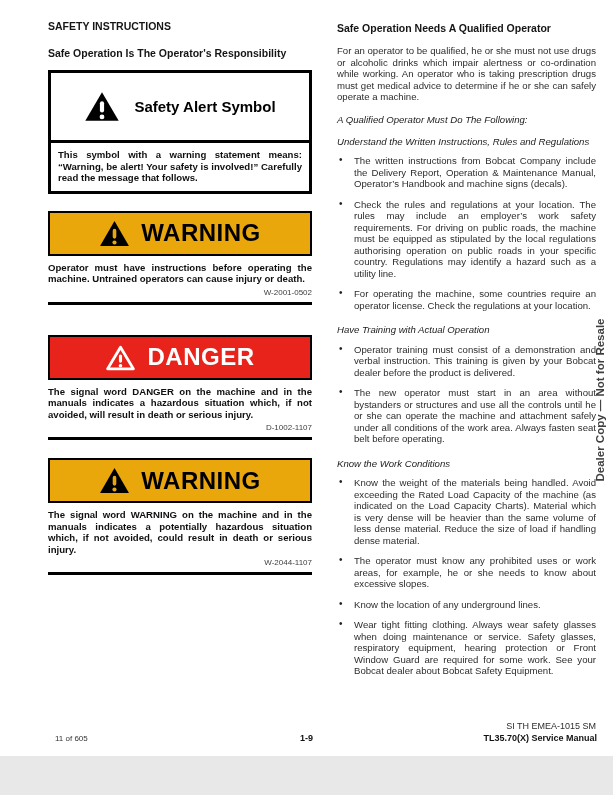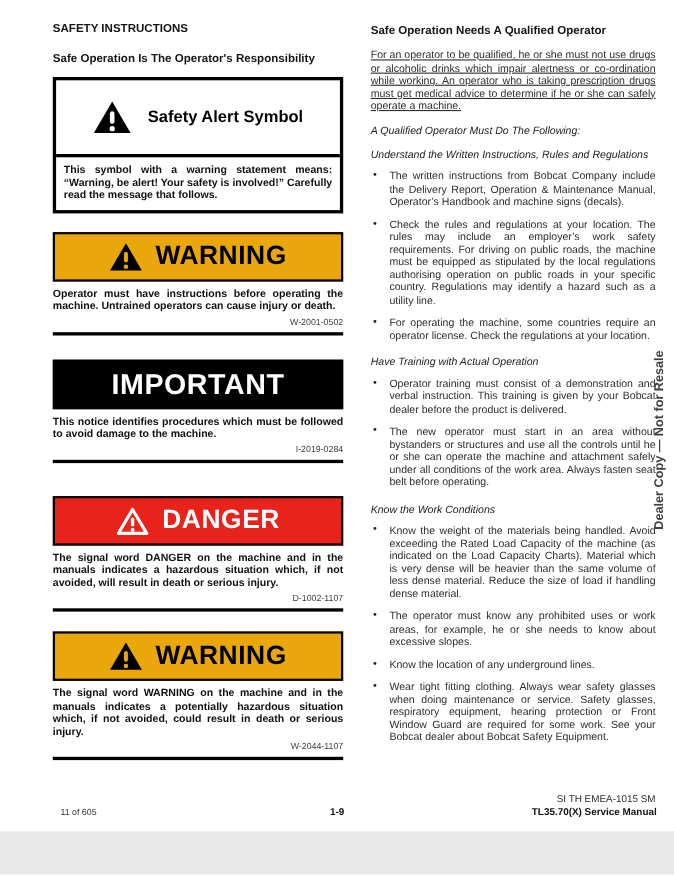--- a/index.html
+++ b/index.html
@@ -35,21 +35,21 @@
   .closing{margin-top:13px;font-size:9.6px;line-height:1.22;color:#2d2d2d;}
   .closing p{margin:0 0 8px 0;}
   
   .tri-icon{display:block;}
   .tri-icon .tri{fill:#000;}
   .tri-icon .excl{fill:#fff;}
   .banner.warning .tri{fill:#000;} .banner.warning .excl{fill:var(--warning-yellow,#E9A70B);}
   .banner.danger .tri{fill:none;stroke:#fff;stroke-width:11;stroke-linejoin:round;}
   .banner.danger .excl{fill:#fff;}
   
-  .intro{font-size:9.6px;line-height:1.2;margin:0 0 11px 0;text-decoration:underline;}
+  .intro{font-size:9.6px;line-height:1.2;margin:0 0 11px 0;}
   .lead{font-size:9.6px;font-style:italic;margin:0 0 11px 0;color:#222;}
   .sec-head{font-size:9.6px;font-style:italic;line-height:1.2;margin:0 0 8px 0;color:#222;}
   .mt12{margin-top:13px;}
   .bullet{position:relative;padding-left:17px;font-size:9.6px;line-height:1.2;margin:0 0 9px 0;}
   .bullet::before{content:"\2022";position:absolute;left:2px;top:-1px;font-size:10px;color:#222;}
   .doc-code{margin-top:44px;text-align:right;font-size:9px;color:#2d2d2d;}
   
   .watermark{position:absolute;left:600px;top:400px;transform:translate(-50%,-50%) rotate(-90deg);white-space:nowrap;font-size:11.5px;font-weight:bold;color:#3f3f3f;}
   .footer-left{position:absolute;left:55px;bottom:13px;font-size:8px;color:#333;}
   .footer-center{position:absolute;left:0;right:0;bottom:13px;text-align:center;font-size:9px;font-weight:bold;color:#111;}
@@ -83,28 +83,20 @@
           <rect class="excl" x="53" y="34" width="14" height="38" rx="7"></rect>
           <circle class="excl" cx="60" cy="87" r="8"></circle>
         </svg>
         <span class="banner-word">WARNING</span>
       </div>
       <div class="notice-text just">Operator must have instructions before operating the machine. Untrained operators can cause injury or death.</div>
       <div class="notice-code">W-2001-0502</div>
       <div class="rule"></div>
     </div>
 
-    <div class="notice sp22">
-      <div class="banner important">
-        <span class="banner-word">IMPORTANT</span>
-      </div>
-      <div class="notice-text just">This notice identifies procedures which must be followed to avoid damage to the machine.</div>
-      <div class="notice-code">I-2019-0284</div>
-      <div class="rule"></div>
-    </div>
 
     <div class="notice sp30">
       <div class="banner danger">
         <svg class="tri-icon" width="31" height="27" viewBox="0 0 120 104">
           <path class="tri" d="M60 12 L110 96 L10 96 Z"></path>
           <rect class="excl" x="54" y="40" width="12" height="32" rx="6"></rect>
           <circle class="excl" cx="60" cy="84" r="7"></circle>
         </svg>
         <span class="banner-word">DANGER</span>
       </div>

